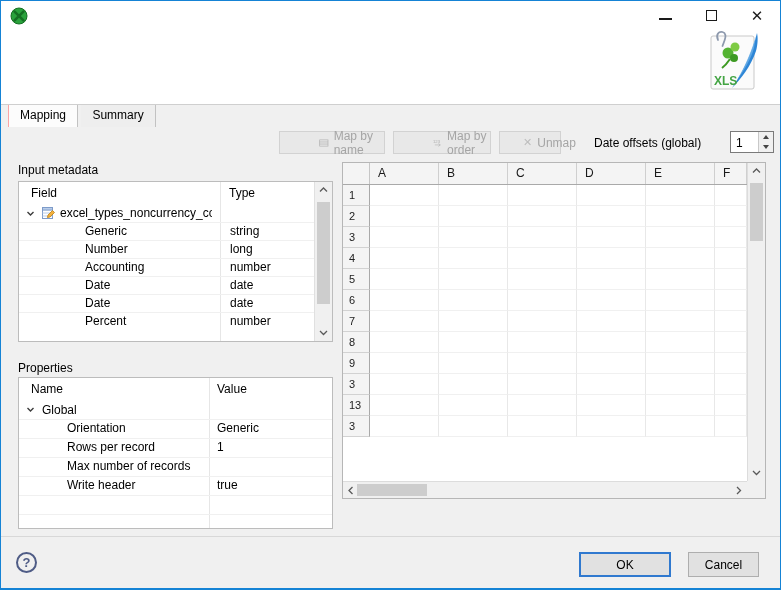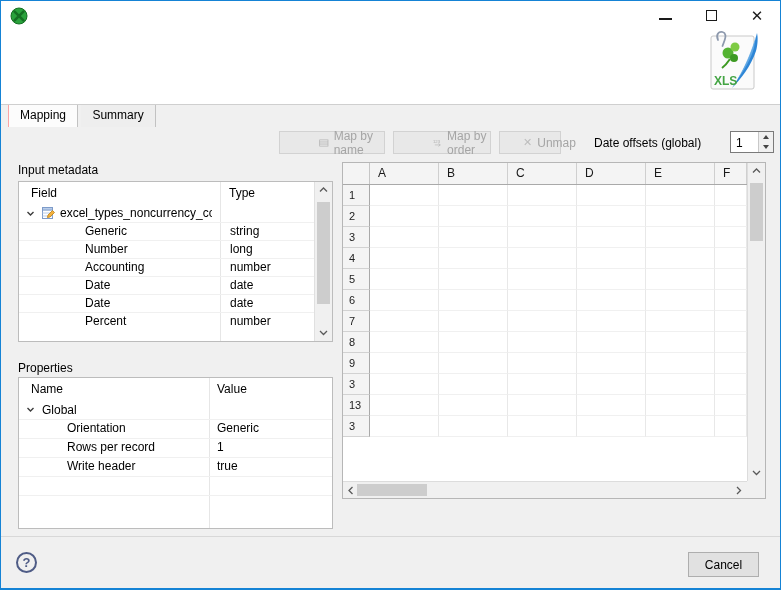--- a/index.html
+++ b/index.html
@@ -240,20 +240,25 @@
       <span class="cellname" style="left:48px;">Orientation</span>
       <span class="cellval" style="left:198px;">Generic</span>
     </div>
     <div class="prow">
         <div class="sep"></div>
       <span class="cellname" style="left:48px;">Rows per record</span>
       <span class="cellval" style="left:198px;">1</span>
     </div>
     <div class="prow">
         <div class="sep"></div>
+      <span class="cellname" style="left:48px;">Max number of records</span>
+      <span class="cellval" style="left:198px;"></span>
+    </div>
+    <div class="prow">
+        <div class="sep"></div>
       <span class="cellname" style="left:48px;">Write header</span>
       <span class="cellval" style="left:198px;">true</span>
     </div>
     <div class="prow">
         <div class="sep"></div>
       </div>
     <div class="prow">
         <div class="sep"></div>
       </div>
   </div>
@@ -404,15 +409,16 @@
           </svg>
       </div>
     </div>
     <div class="gcornerbr"></div>
   </div>
 
   <div class="footer"></div>
   <div class="helpbtn">
       <span>?</span>
     </div>
+  <div class="btn ok">OK</div>
   <div class="btn cancel">Cancel</div>
 
 </div>
 
 </body></html>

